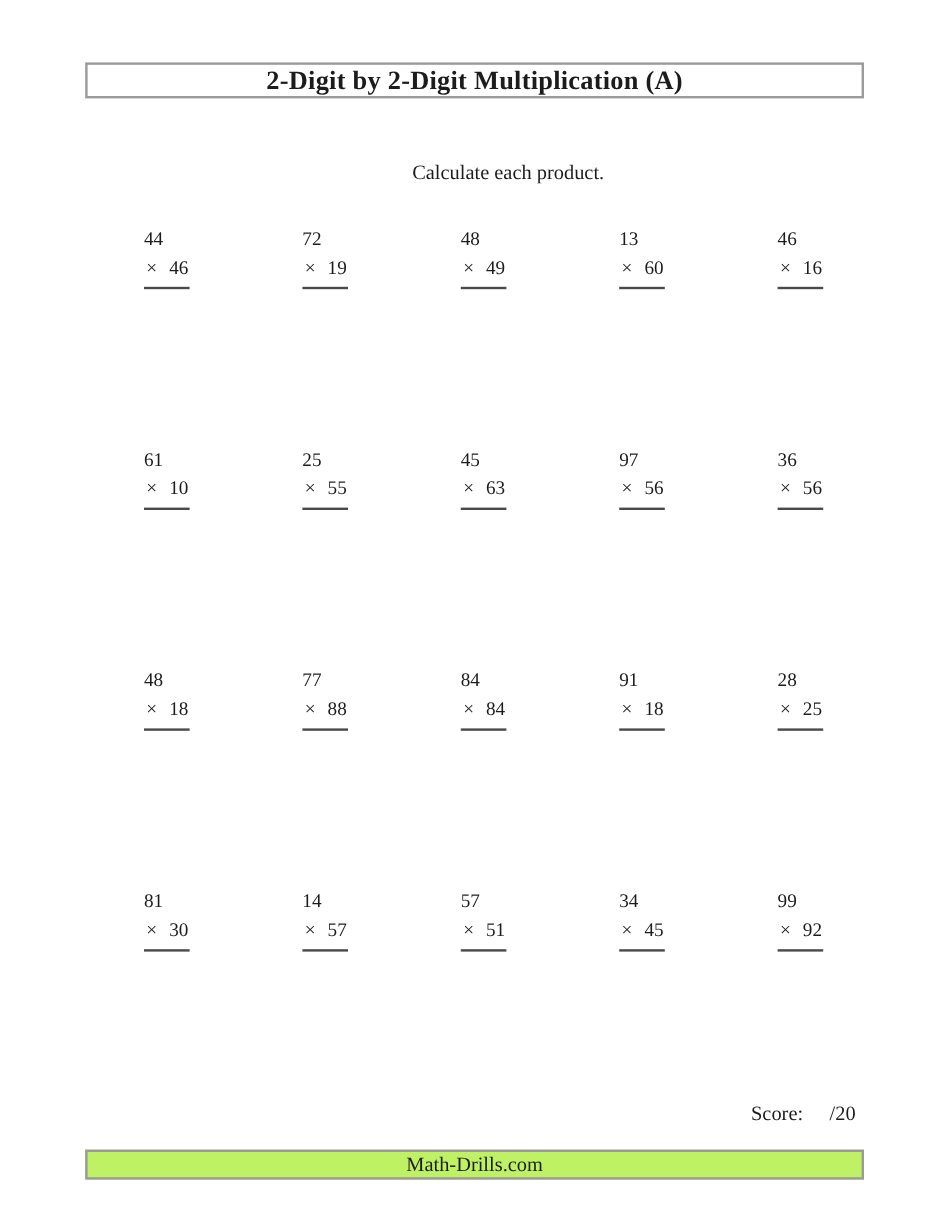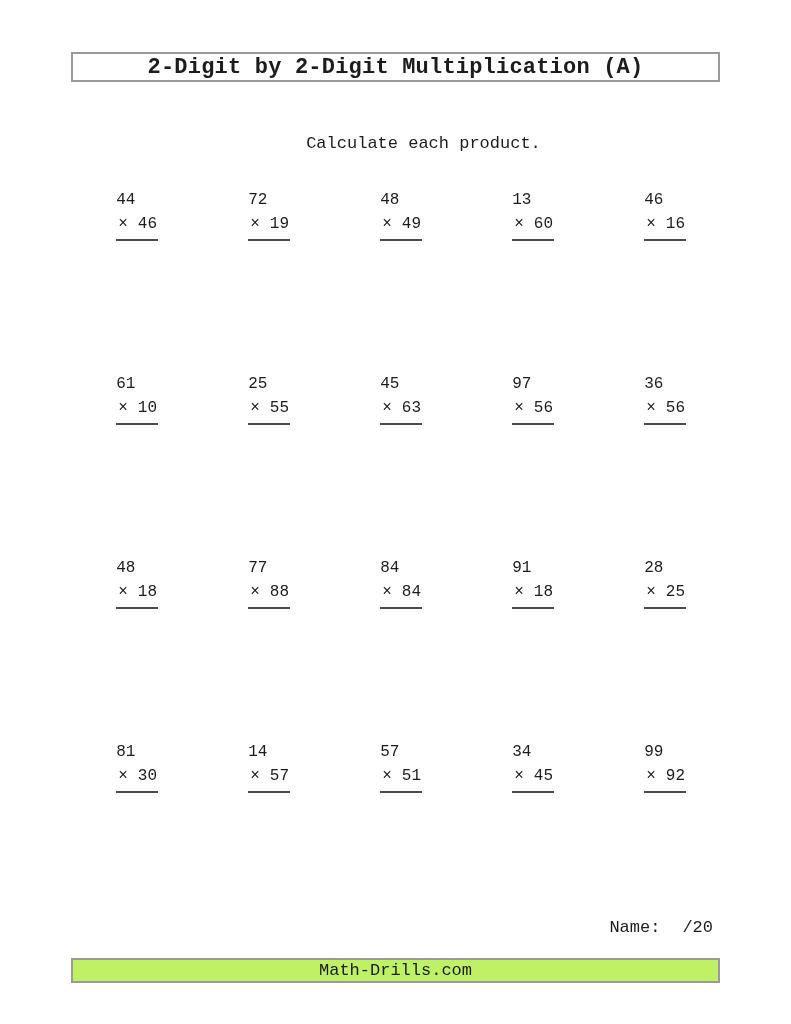--- a/index.html
+++ b/index.html
@@ -4,21 +4,21 @@
 <style>
   * { margin: 0; padding: 0; box-sizing: border-box; }
   html, body { background: #ffffff; }
   body {
     width: 791px; height: 1024px;
     position: relative;
     font-family: "Liberation Serif", serif;
     color: #1c1c1c;
     overflow: hidden;
   }
-  .page { position: absolute; inset: 0; background: #ffffff; font-family: Liberation Mono, monospace; }
+  .page { position: absolute; inset: 0; background: #ffffff; }
 
   .title-box {
     position: absolute; left: 71px; top: 52px;
     width: 649px; height: 30px;
     border: 2px solid #9a9a9a;
     display: flex; align-items: center; justify-content: center;
     font-size: 22px; font-weight: bold;
     letter-spacing: 0.2px;
     background: #ffffff;
   }
@@ -275,21 +275,21 @@
         <div class="p-bottom">
           <span class="times">×</span>
           <span>92</span>
         </div>
       </div>
     </div>
 
   </div>
 
   <div class="score-row">
-    <span>Name:</span>
+    <span>Score:</span>
     <span>/20</span>
   </div>
 
   <div class="footer-box">
     <span>Math-Drills.com</span>
   </div>
 
 </div>
 
 </body></html>

